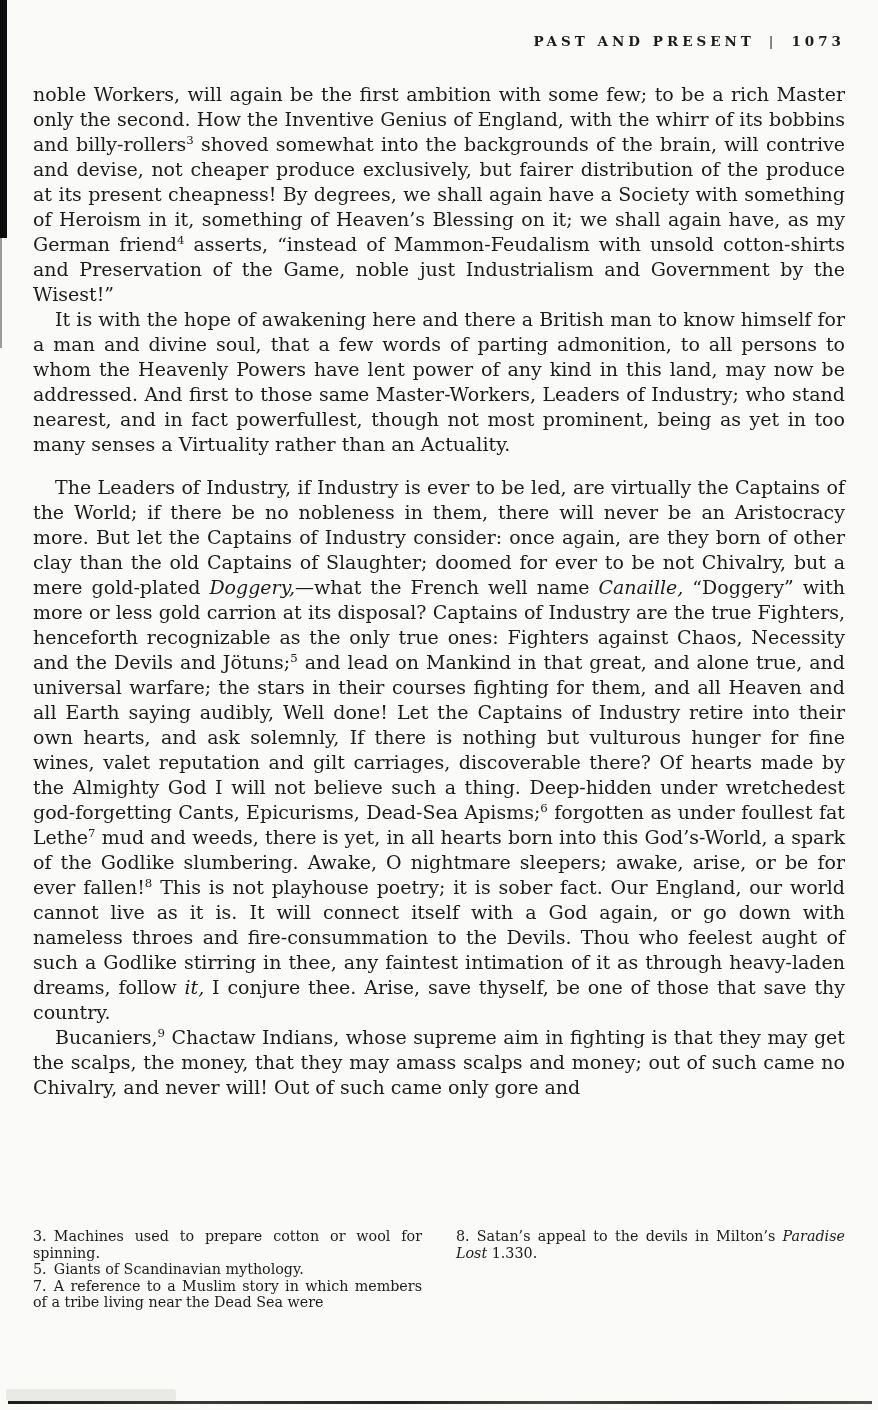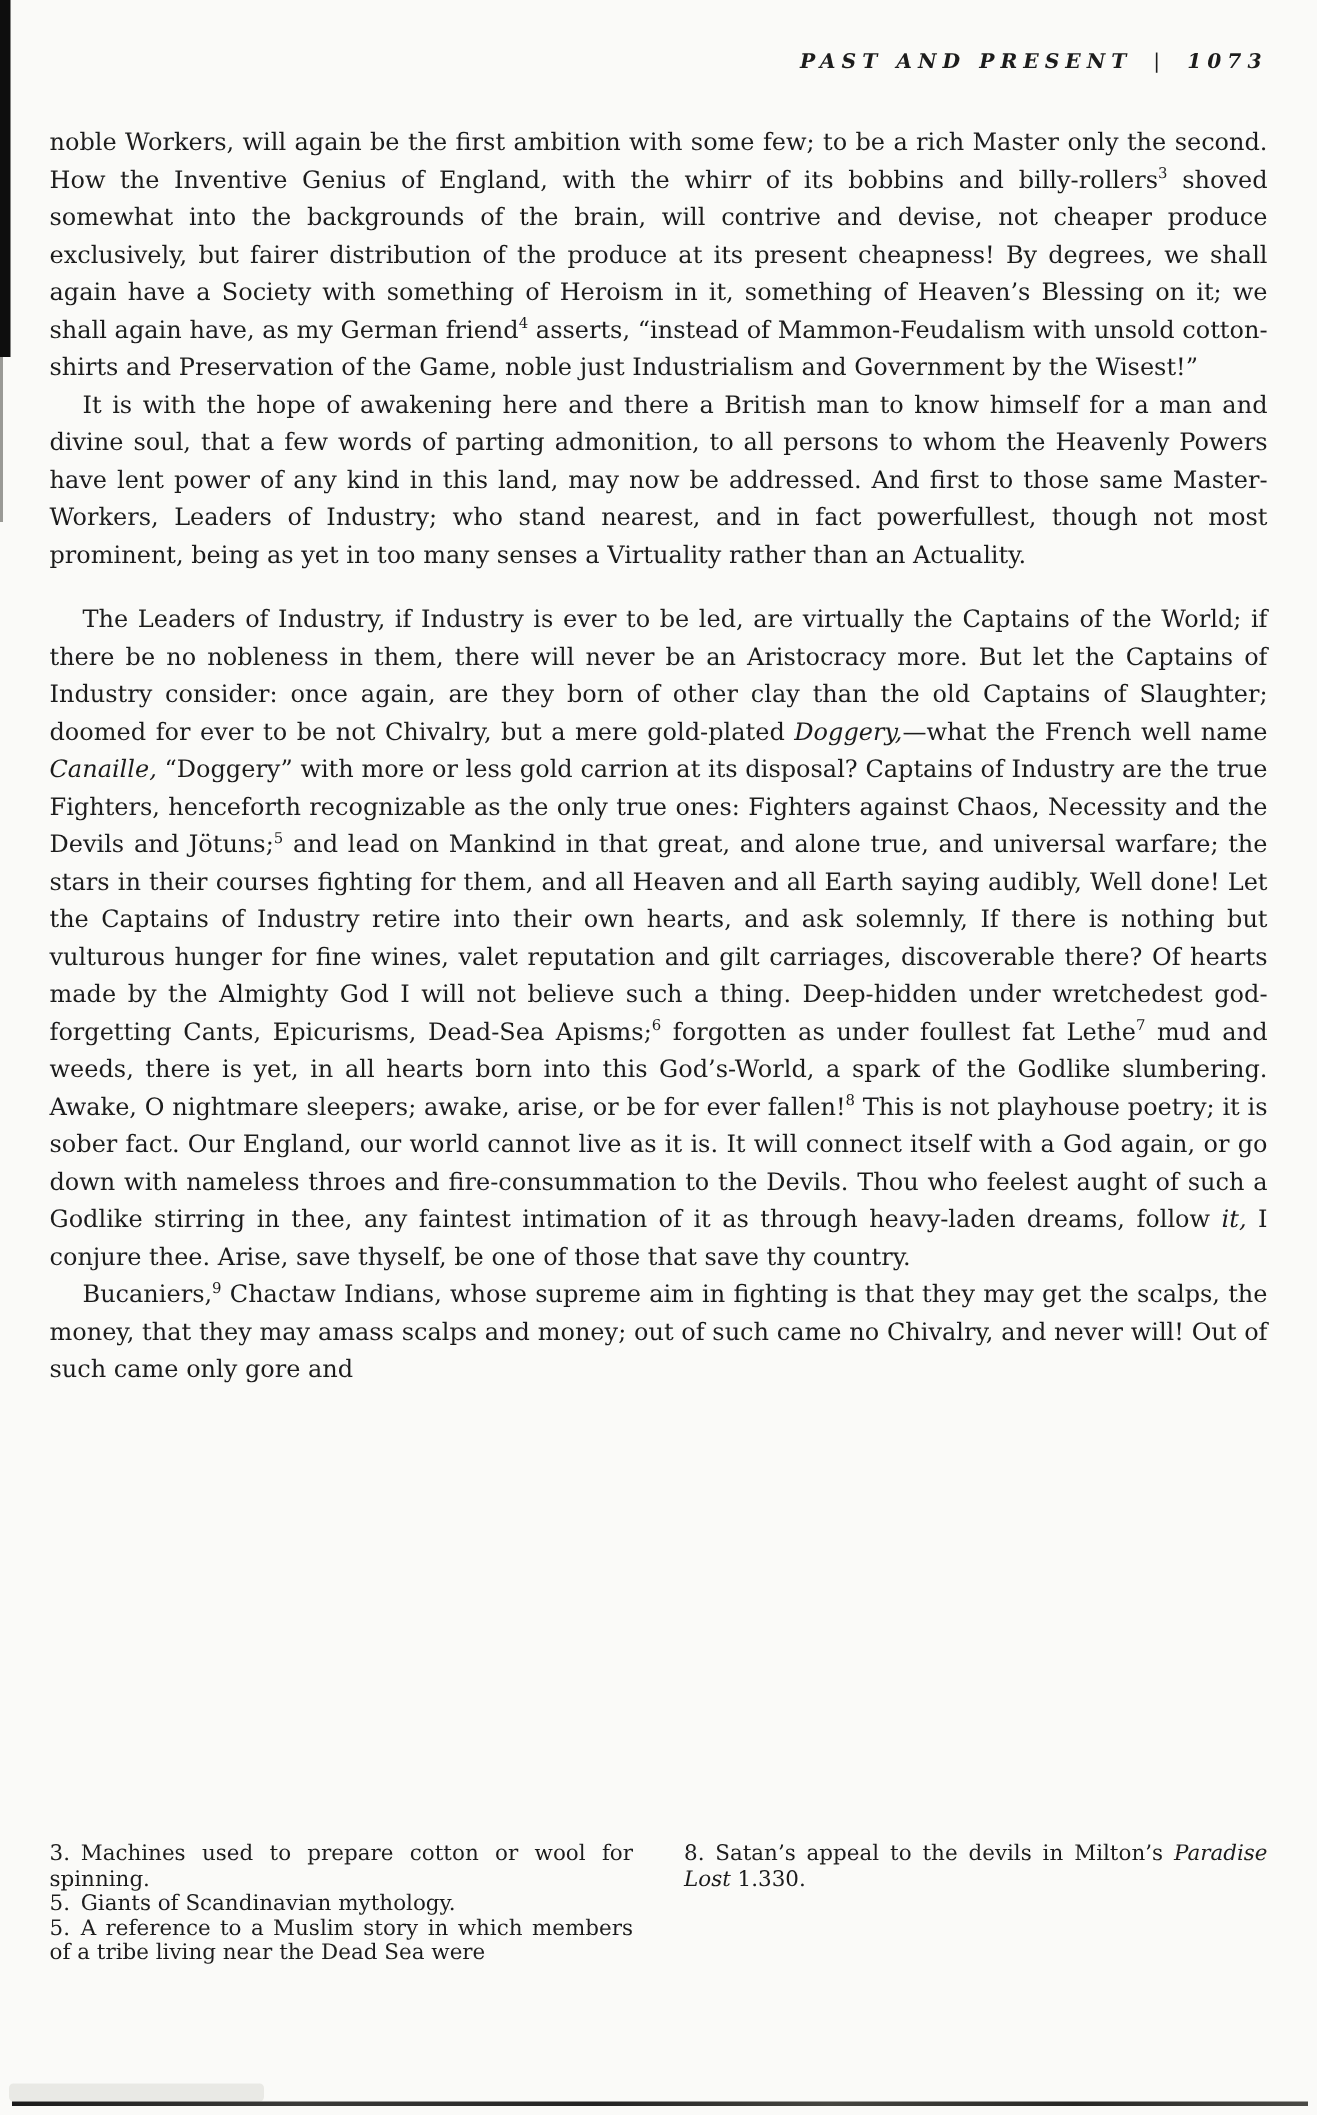--- a/index.html
+++ b/index.html
@@ -15,26 +15,25 @@
     color:var(--ink);
     font-family:"DejaVu Serif", serif;
     position:relative;
     overflow:hidden;
   }
   .page-header{
     position:absolute;top:33px;right:33px;
     font-size:13.5px;letter-spacing:4px;
     font-weight:bold;
     white-space:nowrap;
-    font-style:italic;
   }
   .page-header .sep{margin:0 14px;font-weight:normal;}
   .body-text{
     position:absolute;top:82px;left:33px;width:812px;
-    font-size:16px;line-height:25px;
+    font-size:19px;line-height:25px;
     text-align:justify;
     hyphens:none;
   }
   p.para{margin:0;}
   p.indent{text-indent:22px;}
   p.section-gap{margin-top:18px;}
   .italic{font-style:italic;}
   sup{font-size:0.62em;line-height:0;vertical-align:super;}
   .footnotes{
     position:absolute;top:1228px;left:33px;width:812px;
@@ -76,21 +75,21 @@
     <p class="para"><span>noble Workers, will again be the first ambition with some few; to be a rich Master only the second. How the Inventive Genius of England, with the whirr of its bobbins and billy-rollers</span><sup>3</sup><span> shoved somewhat into the backgrounds of the brain, will contrive and devise, not cheaper produce exclusively, but fairer distribution of the produce at its present cheapness! By degrees, we shall again have a Society with something of Heroism in it, something of Heaven’s Blessing on it; we shall again have, as my German friend</span><sup>4</sup><span> asserts, “instead of Mammon-Feudalism with unsold cotton-shirts and Preservation of the Game, noble just Industrialism and Government by the Wisest!”</span></p>
     <p class="para indent"><span>It is with the hope of awakening here and there a British man to know himself for a man and divine soul, that a few words of parting admonition, to all persons to whom the Heavenly Powers have lent power of any kind in this land, may now be addressed. And first to those same Master-Workers, Leaders of Industry; who stand nearest, and in fact powerfullest, though not most prominent, being as yet in too many senses a Virtuality rather than an Actuality.</span></p>
     <p class="para indent section-gap"><span>The Leaders of Industry, if Industry is ever to be led, are virtually the Captains of the World; if there be no nobleness in them, there will never be an Aristocracy more. But let the Captains of Industry consider: once again, are they born of other clay than the old Captains of Slaughter; doomed for ever to be not Chivalry, but a mere gold-plated </span><span class="italic">Doggery,</span><span>—what the French well name </span><span class="italic">Canaille,</span><span> “Doggery” with more or less gold carrion at its disposal? Captains of Industry are the true Fighters, henceforth recognizable as the only true ones: Fighters against Chaos, Necessity and the Devils and Jötuns;</span><sup>5</sup><span> and lead on Mankind in that great, and alone true, and universal warfare; the stars in their courses fighting for them, and all Heaven and all Earth saying audibly, Well done! Let the Captains of Industry retire into their own hearts, and ask solemnly, If there is nothing but vulturous hunger for fine wines, valet reputation and gilt carriages, discoverable there? Of hearts made by the Almighty God I will not believe such a thing. Deep-hidden under wretchedest god-forgetting Cants, Epicurisms, Dead-Sea Apisms;</span><sup>6</sup><span> forgotten as under foullest fat Lethe</span><sup>7</sup><span> mud and weeds, there is yet, in all hearts born into this God’s-World, a spark of the Godlike slumbering. Awake, O nightmare sleepers; awake, arise, or be for ever fallen!</span><sup>8</sup><span> This is not playhouse poetry; it is sober fact. Our England, our world cannot live as it is. It will connect itself with a God again, or go down with nameless throes and fire-consummation to the Devils. Thou who feelest aught of such a Godlike stirring in thee, any faintest intimation of it as through heavy-laden dreams, follow </span><span class="italic">it,</span><span> I conjure thee. Arise, save thyself, be one of those that save thy country.</span></p>
     <p class="para indent"><span>Bucaniers,</span><sup>9</sup><span> Chactaw Indians, whose supreme aim in fighting is that they may get the scalps, the money, that they may amass scalps and money; out of such came no Chivalry, and never will! Out of such came only gore and</span></p>
   </div>
 
 <div class="footnotes">
   <div class="fn-col">
       <p class="footnote"><span>3. Machines used to prepare cotton or wool for spinning.</span></p>
       <p class="footnote"><span>5. Giants of Scandinavian mythology.</span></p>
-      <p class="footnote"><span>5. A reference to a Muslim story in which members of a tribe living near the Dead Sea were</span></p>
+      <p class="footnote"><span>7. A reference to a Muslim story in which members of a tribe living near the Dead Sea were</span></p>
     </div>
   <div class="fn-col">
       <p class="footnote"><span>8. Satan’s appeal to the devils in Milton’s </span><span class="italic">Paradise Lost</span><span> 1.330.</span></p>
     </div>
 </div>
 
 <div class="bottom-blob"></div>
 <div class="bottom-line"></div>
 
 </body></html>

